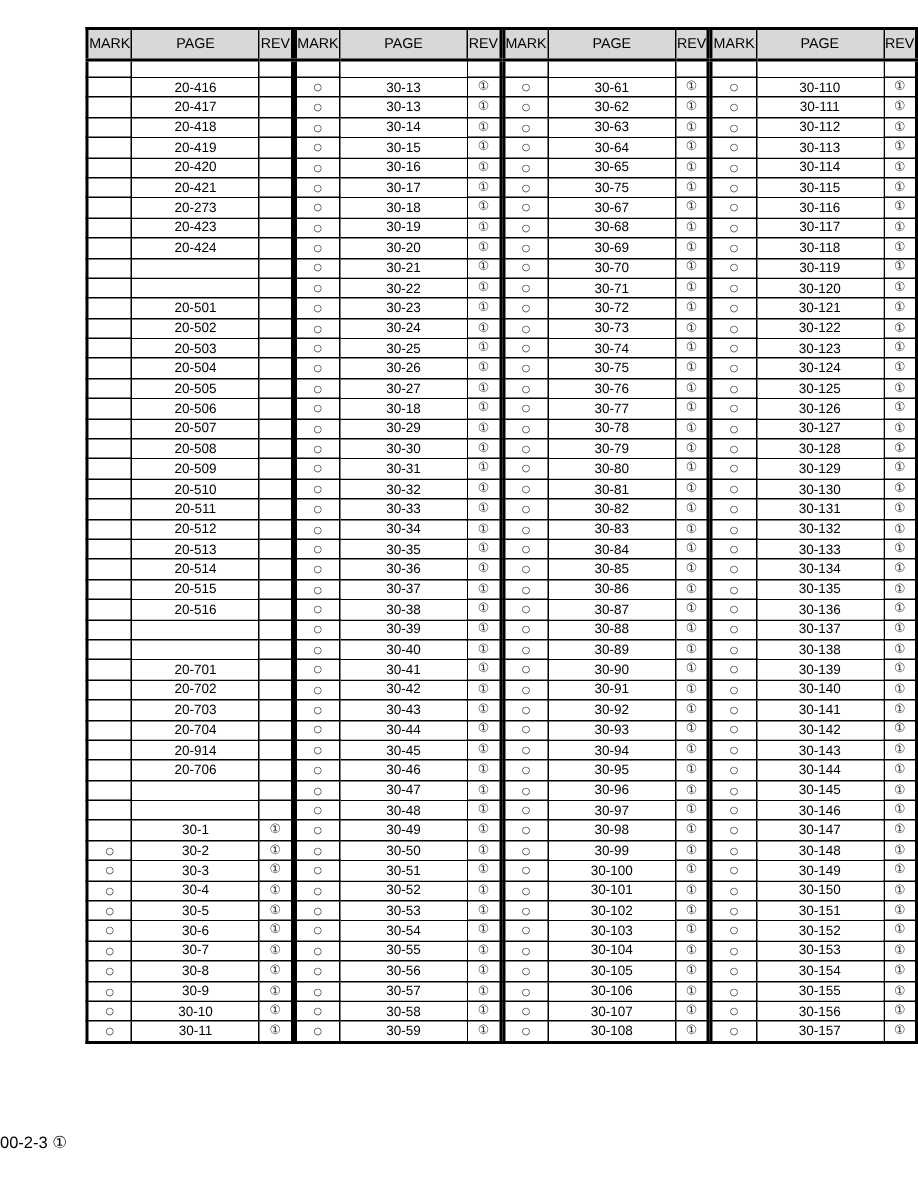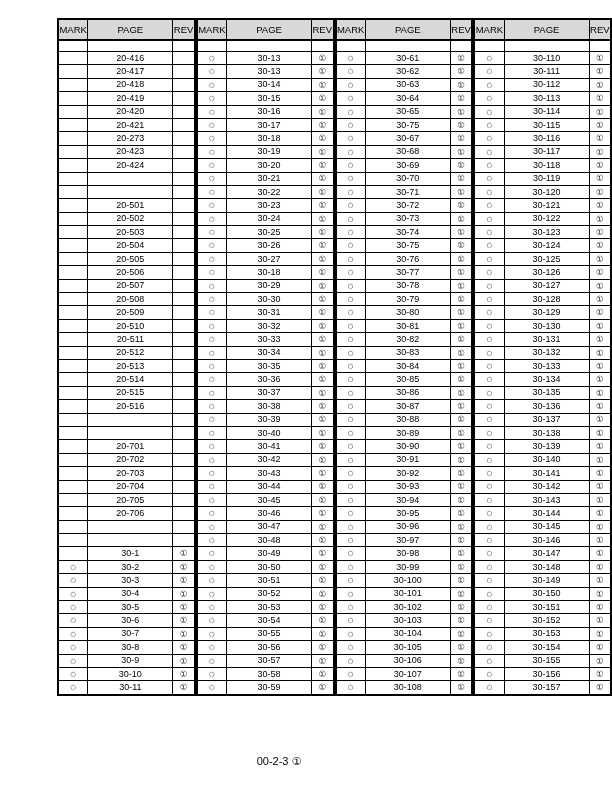--- a/index.html
+++ b/index.html
@@ -33,21 +33,21 @@
   }
   .grid td{
     height:12.4px;
     font-size:9px;line-height:1;
   }
   .grid tr.spacer td{height:10px;}
   .grid td.mark{font-size:6.5px;color:#1a1a1a;font-family:"DejaVu Sans",sans-serif;}
   .grid td.rev{font-size:8.5px;color:#2a2a2a;font-family:"DejaVu Sans",sans-serif;}
   .footer{
     position:absolute;top:755px;left:0;width:558px;
-    text-align:center;font-size:11px;
+    text-align:left;font-size:11px;
     font-family:"Liberation Sans","DejaVu Sans",sans-serif;
   }
 </style>
 </head>
 <body>
 
 <div class="page">
   <div class="tables-row">
       <table class="grid">
         <colgroup>
@@ -228,21 +228,21 @@
             <td class="page">20-703</td>
             <td class="rev"></td>
           </tr>
           <tr>
             <td class="mark"></td>
             <td class="page">20-704</td>
             <td class="rev"></td>
           </tr>
           <tr>
             <td class="mark"></td>
-            <td class="page">20-705</td>
+            <td class="page">20-914</td>
             <td class="rev"></td>
           </tr>
           <tr>
             <td class="mark"></td>
             <td class="page">20-706</td>
             <td class="rev"></td>
           </tr>
           <tr>
             <td class="mark"></td>
             <td class="page"></td>

